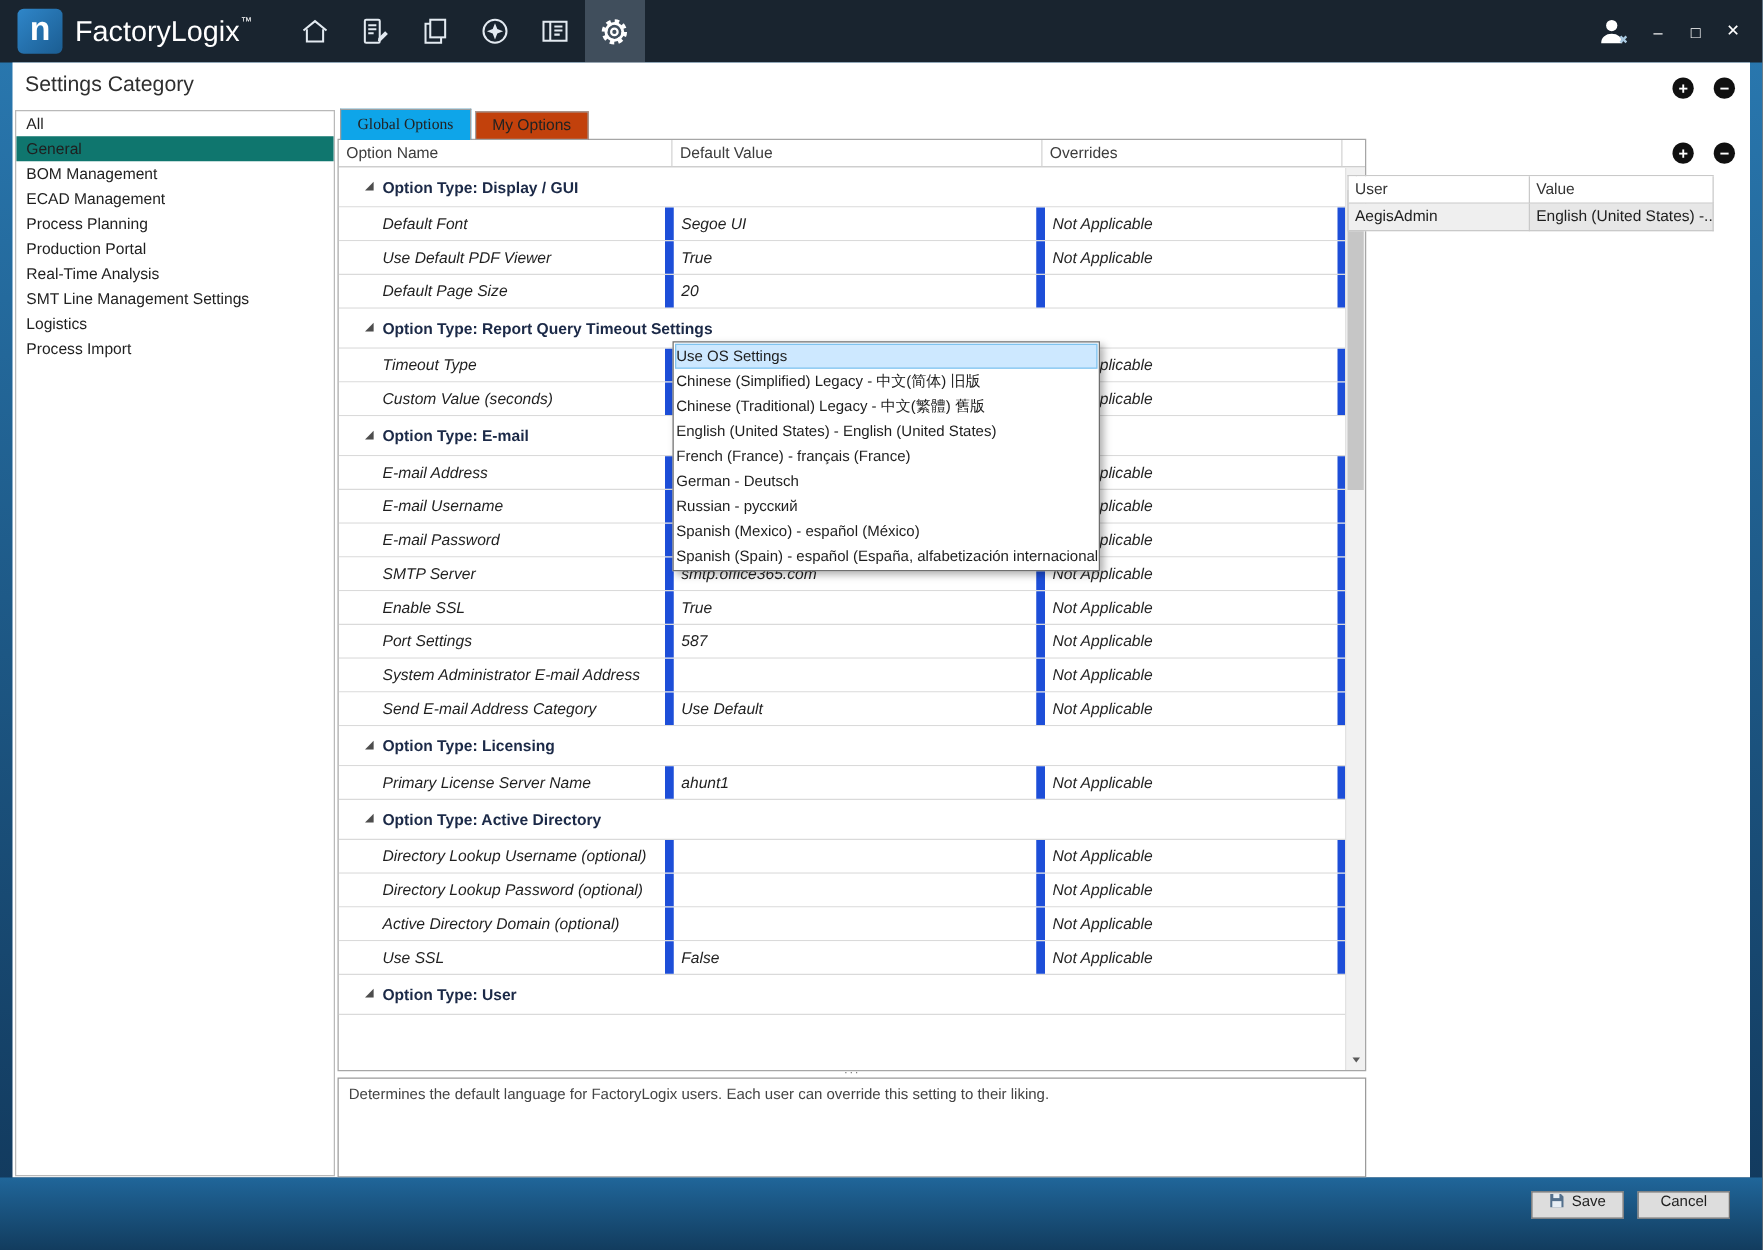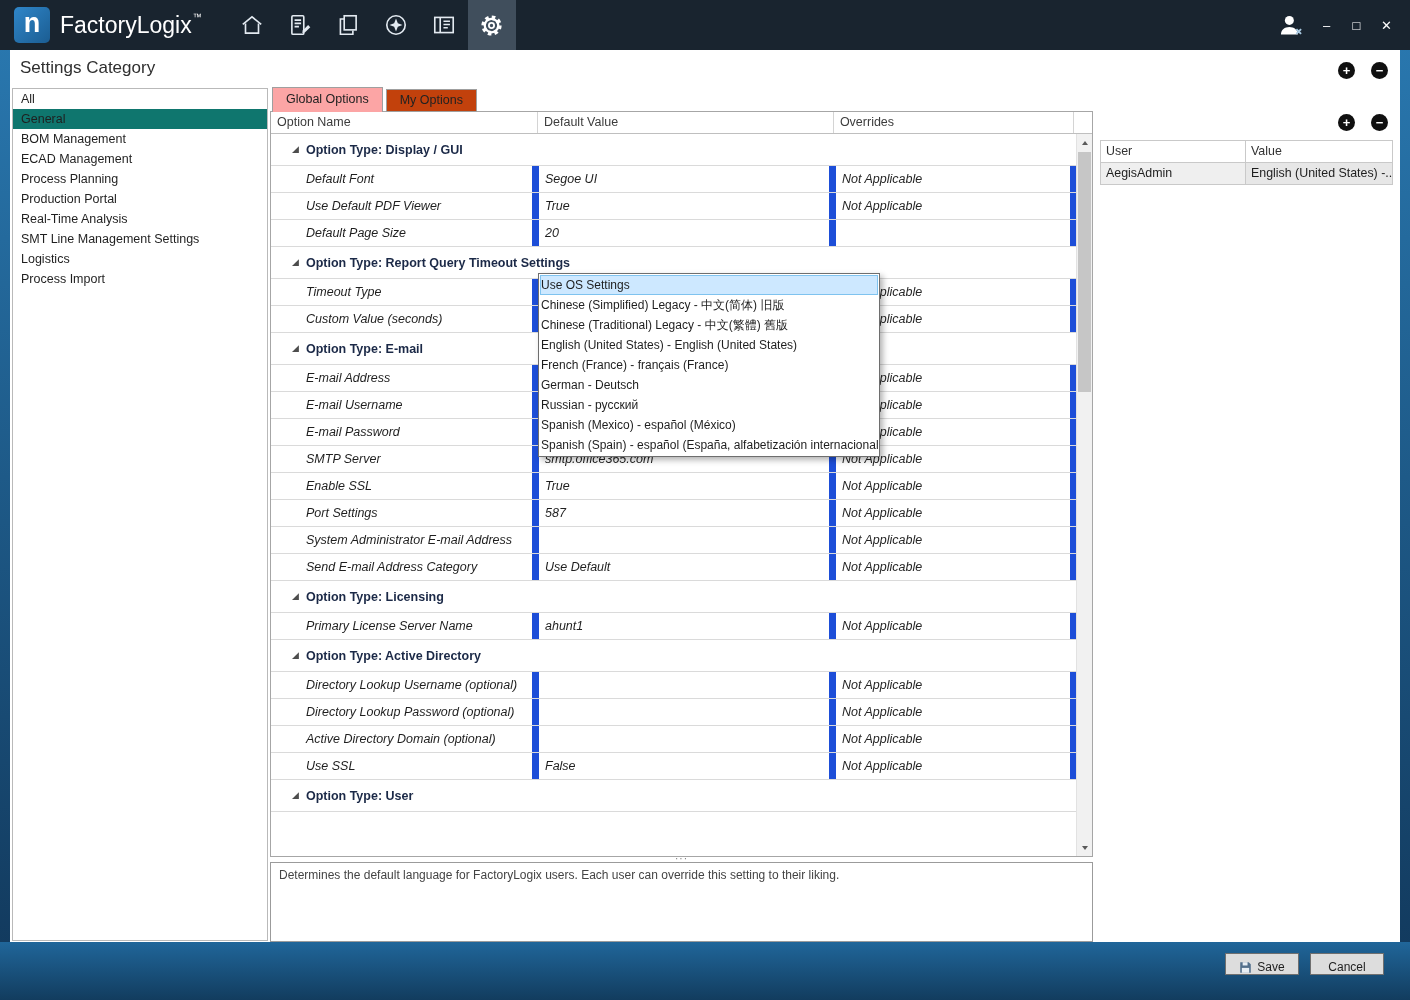--- a/index.html
+++ b/index.html
@@ -21,21 +21,21 @@
   .content { position:absolute; left:10px; top:50px; width:1390px; height:892px; background:#fff; }
 
   .sidebar-title { position:absolute; left:10px; top:8px; font-size:17px; color:#2f2f2f; }
   .sidebar-list { position:absolute; left:2px; top:38px; width:256px; height:853px; border:1px solid #b9b9b9; background:#fff; font-size:12.5px; overflow:hidden; }
   .side-item { height:20px; line-height:20px; padding-left:8px; color:#1f1f1f; white-space:nowrap; cursor:pointer; }
   .side-item.selected { background:#0f766e; }
 
   
   .tabs { position:absolute; left:262px; top:37px; height:25px; display:flex; align-items:flex-end; z-index:3; }
   .tab { border:1px solid #9f9f9f; background:#c2410c; font-size:12.5px; padding:0 13px; height:23px; line-height:21px; margin-right:3px; color:#222; cursor:pointer; }
-  .tab.active { background:#fca5a5; height:25px; line-height:23px; border-bottom:none; }
+  .tab.active { background:#0ea5e9; height:25px; line-height:23px; border-bottom:none;font-family:Liberation Serif, serif; }
 
   
   .grid { position:absolute; left:260px; top:61px; width:823px; height:746px; border:1px solid #a6a6a6; background:#fff; }
   .ghead { display:flex; height:22px; border-bottom:1px solid #bfbfbf; font-size:12.5px; color:#3c3c3c; }
   .hc { border-right:1px solid #d4d4d4; padding:3px 12px 0 6px; white-space:nowrap; overflow:hidden; }
   .h-name { width:268px; } .h-value { width:297px; } .h-over { width:241px; } .h-fill { flex:1; border-right:none; }
   .rowsvp { position:absolute; left:0; top:22px; width:806px; bottom:0; overflow:hidden; }
   .trow { display:flex; height:27px; border-bottom:1px solid #dadada; font-size:12.5px; color:#1f1f1f; background:#fff; }
   .cell { border-right:7px solid #1d4ed8; display:flex; align-items:center; white-space:nowrap; overflow:hidden;font-style:italic; }
   .c-name { width:268px; padding-left:35px; }
@@ -58,31 +58,31 @@
   .culture-dd { position:absolute; left:528px; top:223px; width:342px; background:#fff; border:1px solid #6e6e6e; box-shadow:3px 3px 6px rgba(0,0,0,.3); z-index:30; padding:1px; font-size:12px; }
   .dd-item { height:20px; line-height:20px; padding-left:1px; color:#1e1e1e; white-space:nowrap; overflow:hidden; cursor:pointer; }
   .dd-item.selected { background:#cde8ff; outline:1px solid #7fc3ef; outline-offset:-1px; }
 
   
   .grip { position:absolute; left:260px; top:806px; width:823px; height:6px; text-align:center; font-size:10px; line-height:5px; color:#7a7a7a; letter-spacing:1px; }
   .descbox { position:absolute; left:260px; top:812px; width:823px; height:80px; border:1px solid #9b9b9b; padding:5px 8px; font-size:12px; color:#444; background:#fff; }
 
   
   .circle-btn { position:absolute; width:17px; height:17px; border-radius:50%; background:#101010; color:#fff; display:flex; align-items:center; justify-content:center; font-size:13px; font-weight:bold; line-height:1; cursor:pointer; }
-  .rpanel { position:absolute; left:1090px; top:90px; width:293px; font-size:12.4px; border-top:1px solid #c9c9c9; border-left:1px solid #c9c9c9; }
+  .rpanel { position:absolute; left:1068px; top:90px; width:293px; font-size:12.4px; border-top:1px solid #c9c9c9; border-left:1px solid #c9c9c9; }
   .rp-row { display:flex; height:22px; }
   .rp-cell { border-right:1px solid #c9c9c9; border-bottom:1px solid #c9c9c9; padding-left:5px; line-height:20px; white-space:nowrap; overflow:hidden; color:#333; }
   .rp-user { width:145px; } .rp-value { width:147px; }
   .rp-head .rp-cell { background:#fff; }
   .rp-data .rp-user { background:#efefef; color:#1e1e1e; }
   .rp-data .rp-value { background:#e7e7e7; color:#1e1e1e; }
 
   
   .bottombar { position:absolute; left:0; right:0; bottom:0; height:58px; background:linear-gradient(#20669a,#123c5e); }
-  .btn { position:absolute; top:11px; width:74px; height:22px; background:#ddd; border:1px solid #6f6f6f; font-size:12px; display:flex; align-items:flex-end; justify-content:center; gap:5px; color:#1e1e1e; cursor:pointer; }
+  .btn { position:absolute; top:11px; width:74px; height:22px; background:#ddd; border:1px solid #6f6f6f; font-size:12px; display:flex; align-items:flex-start; justify-content:center; gap:5px; color:#1e1e1e; cursor:pointer; }
   .btn-save { left:1225px; } .btn-cancel { left:1310px; }
 </style>
 </head>
 <body>
 
 <div class="window">
 
   <header class="titlebar">
     <div class="logo">n</div>
     <div class="app-title"><span>FactoryLogix</span><span class="tm">™</span></div>

